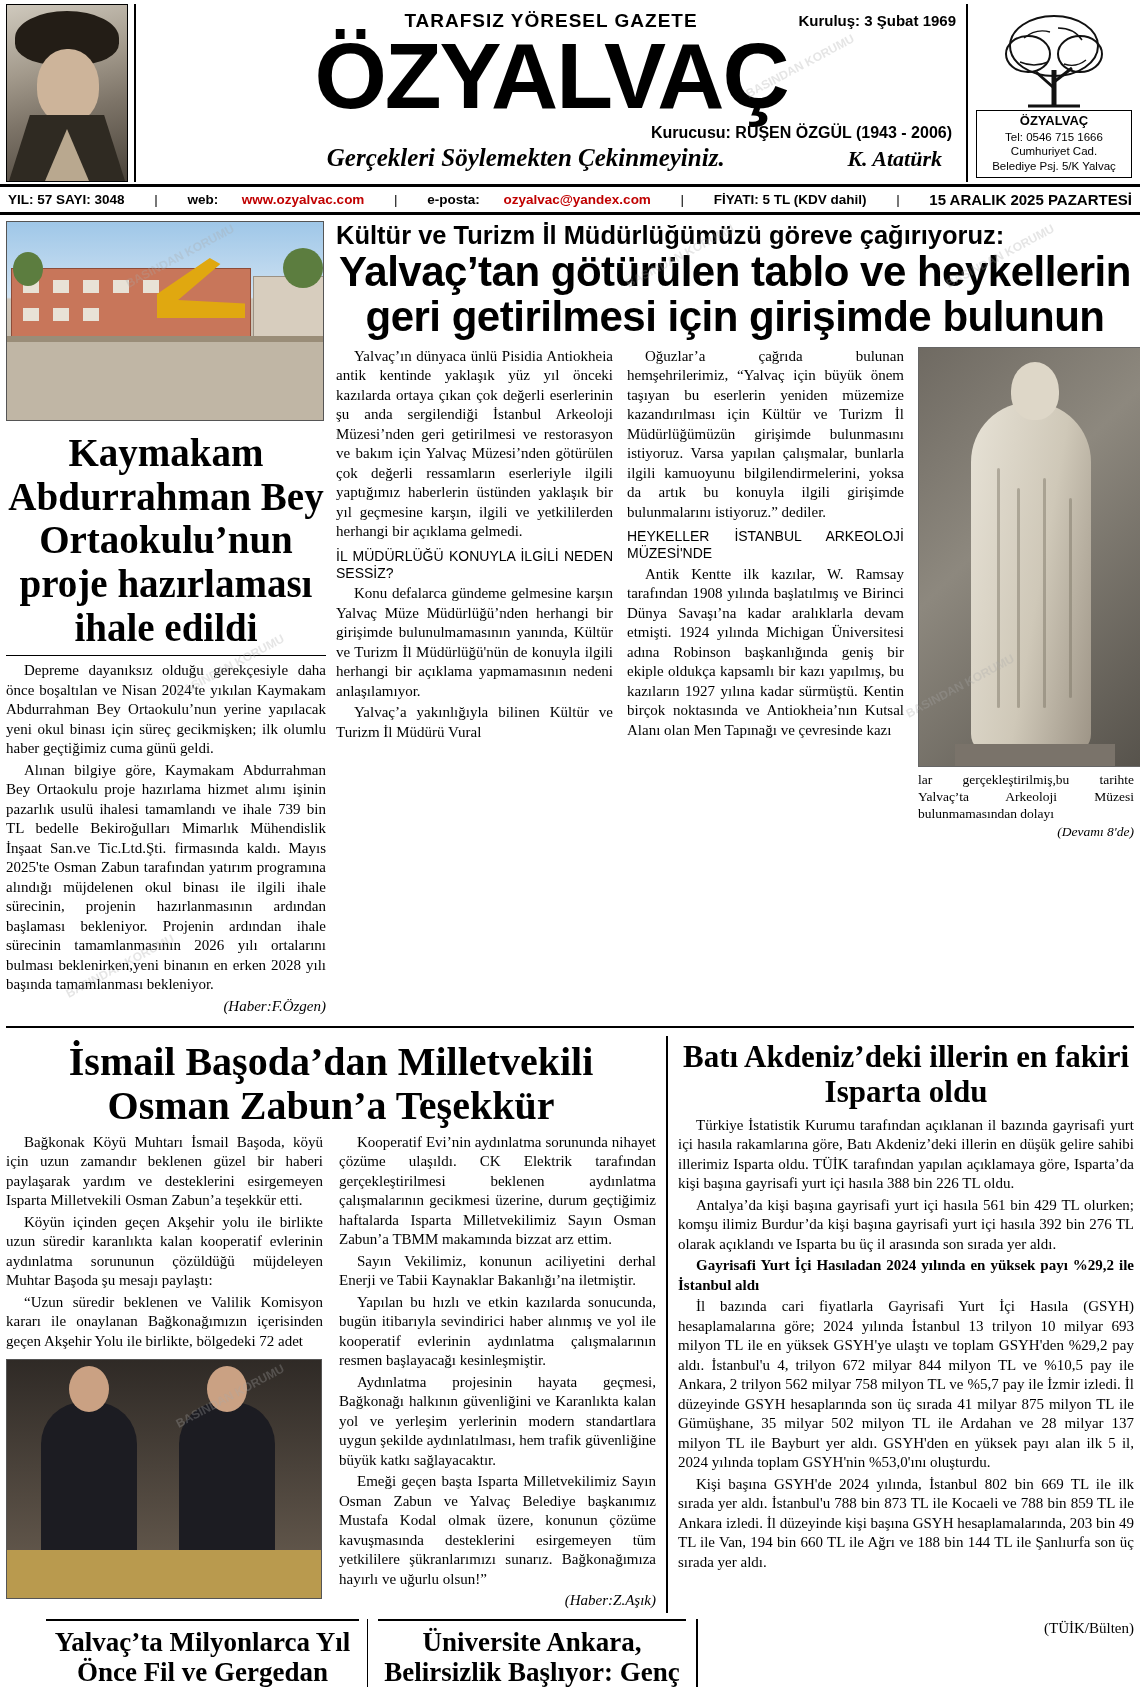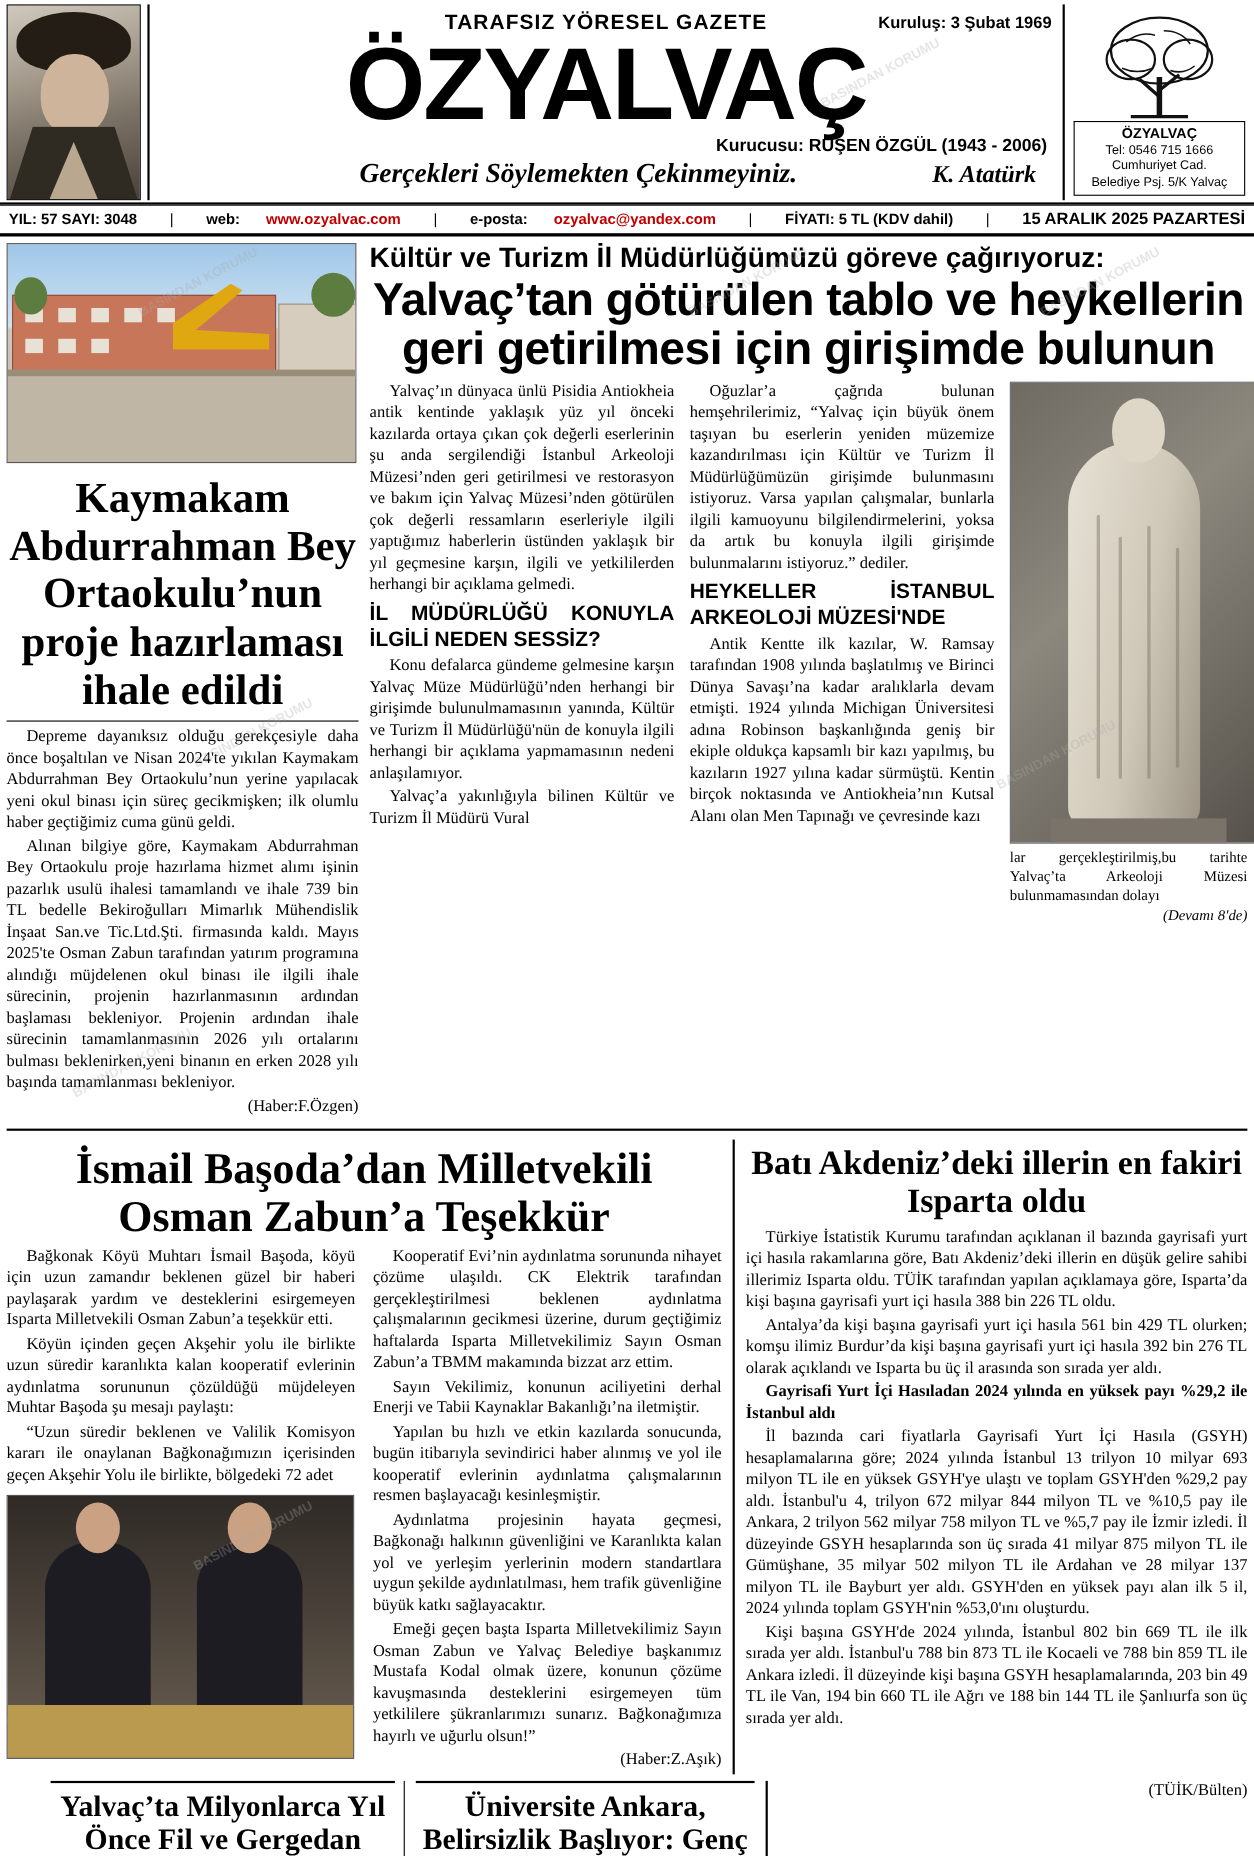--- a/index.html
+++ b/index.html
@@ -112,21 +112,21 @@
 
   .headline-left{
     font-family:"Liberation Serif",serif;font-weight:bold;font-size:39px;line-height:1.12;
     text-align:center;margin:10px 2px 6px 2px;
   }
   .body-txt{
     font-size:15px;line-height:1.30;text-align:justify;
     font-family:"Liberation Serif",serif;
   }
   .body-txt p{margin:0 0 2px 0;text-indent:18px;}
-  .byline{}
+  .byline{font-style:italic;}
 
   .kicker{
     font-family:"Liberation Sans",sans-serif;font-weight:bold;font-size:25.5px;
     margin:0 0 2px 0;line-height:1.1;
   }
   .mega-headline{
     font-family:"Liberation Sans",sans-serif;font-weight:bold;
     font-size:42px;line-height:1.02;text-align:center;margin:2px 0 8px 0;
     letter-spacing:-0.5px;
   }
@@ -144,21 +144,21 @@
   }
   .statue .head{
     position:absolute;left:92px;top:14px;width:48px;height:58px;border-radius:50% 50% 45% 45%;
     background:#ded7c8;
   }
   .statue .fold{position:absolute;background:rgba(120,112,98,.45);width:3px;border-radius:2px;}
   .statue .base{position:absolute;left:36px;bottom:0;width:160px;height:22px;background:#7a736a;}
   .cap{font-size:13.5px;line-height:1.28;text-align:justify;margin-top:4px;}
   .cap .src{font-style:italic;text-align:right;display:block;}
   .subhead{
-    font-family:"Liberation Sans",sans-serif;font-weight:bold;font-size:19px;
+    font-family:"Liberation Sans",sans-serif;font-weight:normal;font-size:14px;
     line-height:1.2;margin:6px 0 3px 0;
   }
 
   
   .mid-section{display:flex;padding:0 6px;box-sizing:border-box;margin-top:8px;}
   .mid-left{width:660px;flex:0 0 auto;padding-right:10px;box-sizing:border-box;}
   .mid-right{flex:1 1 auto;border-left:2px solid #000;padding-left:10px;box-sizing:border-box;}
   .head2{
     font-family:"Liberation Serif",serif;font-weight:bold;font-size:40px;line-height:1.08;
     text-align:center;margin:4px 0 6px 0;

